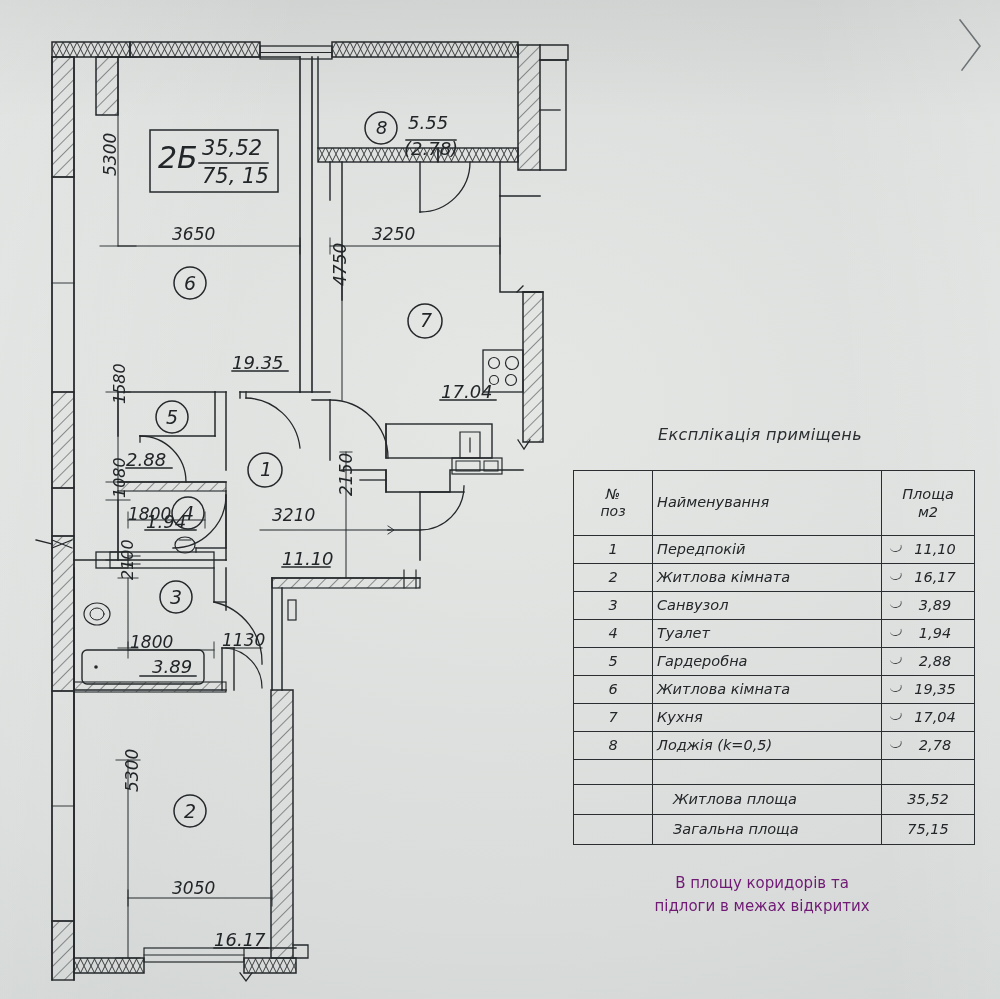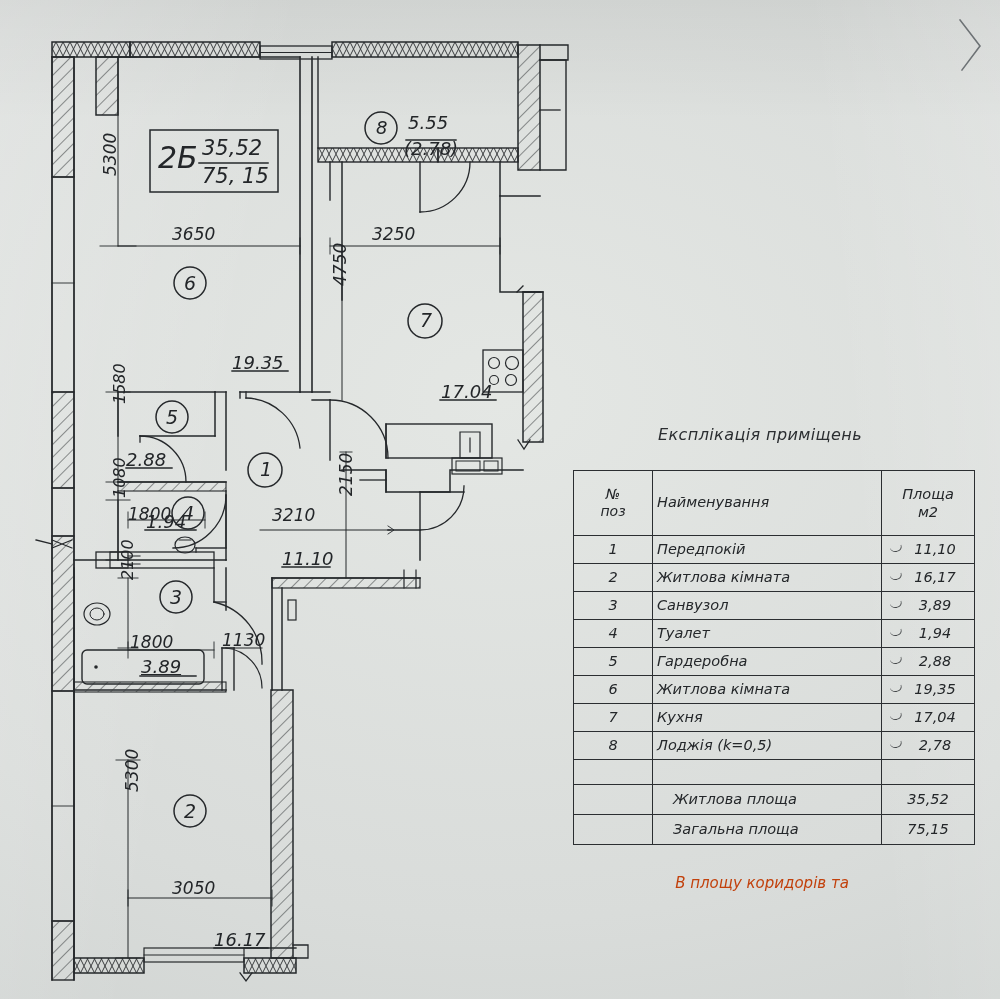--- a/index.html
+++ b/index.html
@@ -52,21 +52,21 @@
     transform:rotate(-6deg);opacity:.85;
   }
   .hdr td{height:62px;vertical-align:middle;}
   .hdr .c-no{font-size:14px;line-height:1.25;}
   .hdr .c-ar{padding-left:4px;font-size:14.5px;line-height:1.25;margin-top:44px;}
   .blank td{height:22px;}
   .sum td{height:27px;padding-left:20px;}
   .sum .c-ar{padding-left:4px;}
   #note{
     position:absolute;left:592px;top:872px;width:340px;
-    text-align:center;font-style:italic;font-size:15px;color:#c2410c;
+    text-align:center;font-size:15px;color:#701a75;
     line-height:1.5;
   }
   
   .lbl{position:absolute;font-style:italic;color:#232629;white-space:nowrap;}
 </style>
 </head>
 <body>
 
 <div id="paper"></div>
 
@@ -355,21 +355,21 @@
 <div class="lbl" style="left:170px;top:586px;font-size:19px;">3</div>
 <div class="lbl" style="left:182px;top:502px;font-size:19px;">4</div>
 <div class="lbl" style="left:166px;top:406px;font-size:19px;">5</div>
 <div class="lbl" style="left:260px;top:458px;font-size:19px;">1</div>
 <div class="lbl" style="left:420px;top:309px;font-size:19px;">7</div>
 <div class="lbl" style="left:376px;top:117px;font-size:18px;">8</div>
 
 <div class="lbl" style="left:232px;top:352px;font-size:18px;">19.35</div>
 <div class="lbl" style="left:126px;top:449px;font-size:18px;">2.88</div>
 <div class="lbl" style="left:146px;top:511px;font-size:18px;">1.94</div>
-<div class="lbl" style="left:141px;top:656px;font-size:18px;text-decoration:underline;">3.89</div>
+<div class="lbl" style="left:152px;top:656px;font-size:18px;">3.89</div>
 <div class="lbl" style="left:282px;top:548px;font-size:18px;">11.10</div>
 <div class="lbl" style="left:441px;top:381px;font-size:18px;">17.04</div>
 <div class="lbl" style="left:214px;top:929px;font-size:18px;">16.17</div>
 <div class="lbl" style="left:408px;top:112px;font-size:18px;">5.55</div>
 <div class="lbl" style="left:404px;top:138px;font-size:18px;">(2.78)</div>
 
 <div class="lbl" style="left:100px;top:176px;font-size:17px;transform:rotate(-90deg);transform-origin:left top;">5300</div>
 <div class="lbl" style="left:172px;top:224px;font-size:17px;">3650</div>
 <div class="lbl" style="left:372px;top:224px;font-size:17px;">3250</div>
 <div class="lbl" style="left:330px;top:286px;font-size:17px;transform:rotate(-90deg);transform-origin:left top;">4750</div>
@@ -457,13 +457,14 @@
         <td class="c-no"></td>
         <td class="c-nm">Загальна площа</td>
         <td class="c-ar">75,15</td>
       </tr>
     </tbody>
   </table>
 </div>
 
 <div id="note">
   <div>В площу коридорів та</div>
+  <div>підлоги в межах відкритих</div>
 </div>
 
 </body></html>

